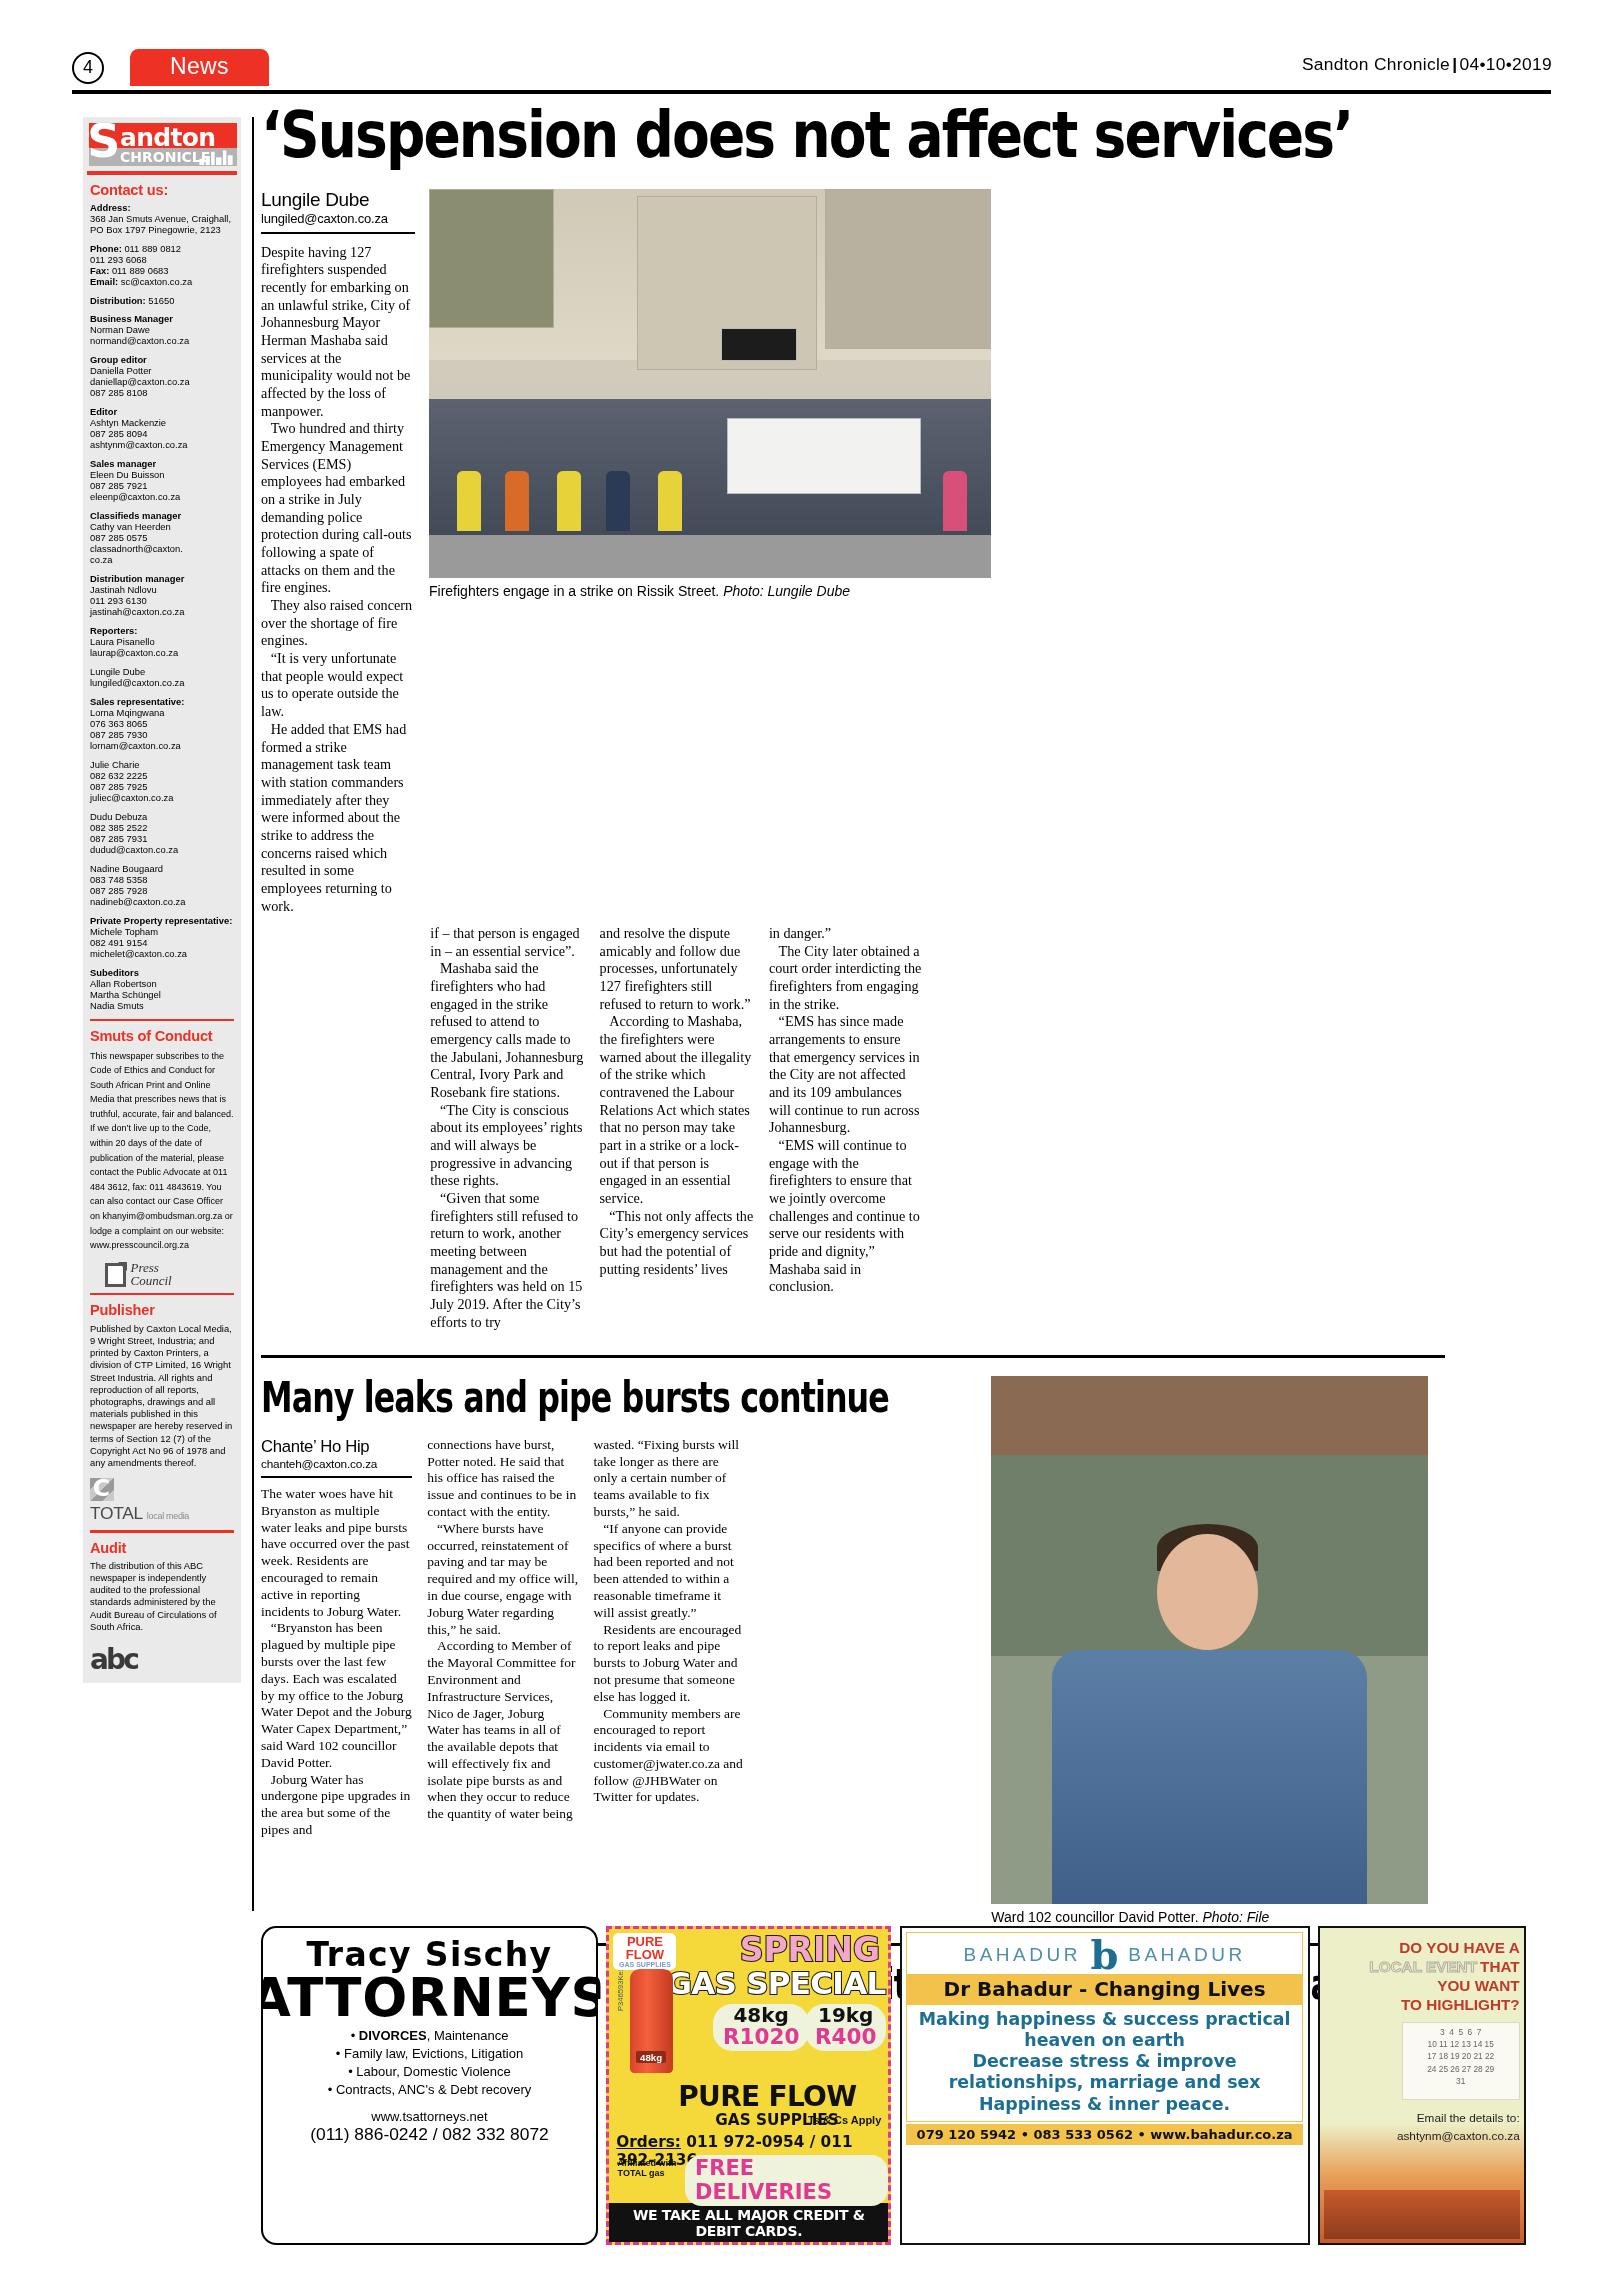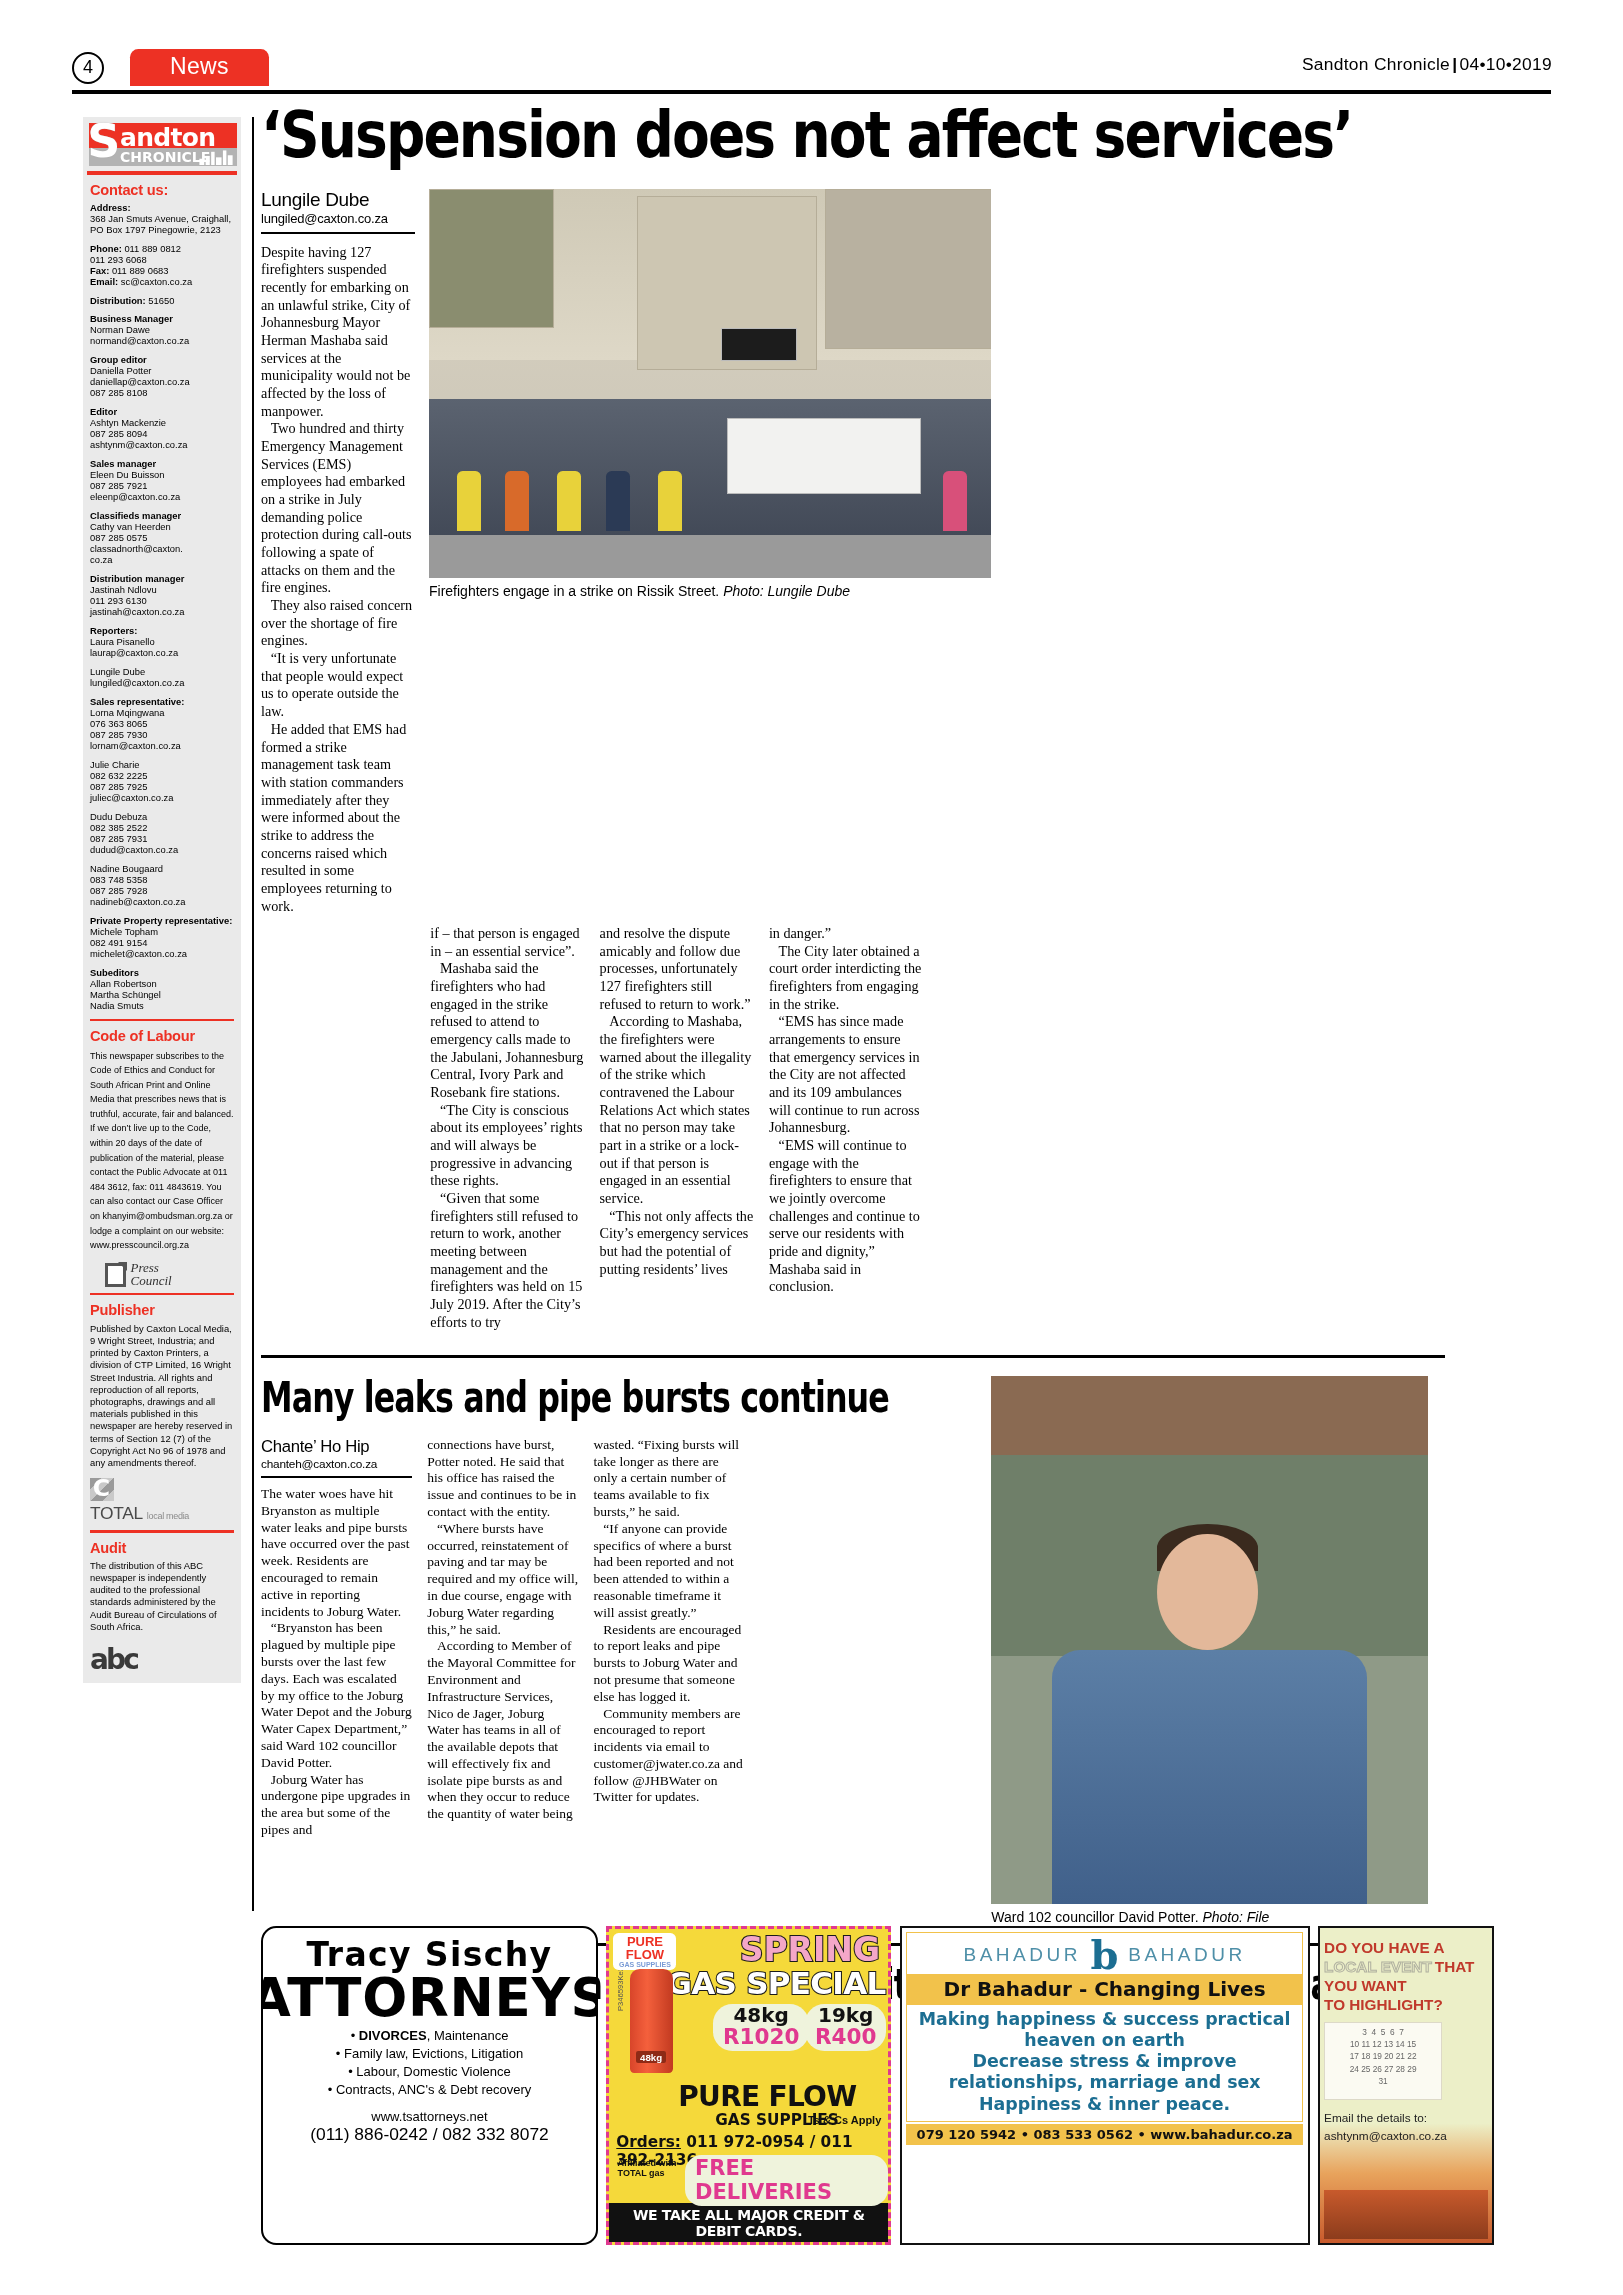--- a/index.html
+++ b/index.html
@@ -277,23 +277,23 @@
     border: 1.4px solid #F2C24B; border-top: none; text-align: center;
     font-family: "DejaVu Sans", sans-serif; font-weight: bold; font-size: 17.4px;
     color: #1C6E92; line-height: 1.22; padding: 4.2px 2.8px 5.6px 2.8px;
   }
   .bh-foot {
     background: #F2C24B; text-align: center; font-family: "DejaVu Sans", sans-serif;
     font-weight: bold; font-size: 13px; color: #111; padding: 2.8px 0; margin-top: 2.8px;
   }
 
   .ad-event {
-    width: 176px; border: 2.1px solid #111;
+    width: 208px; border: 2.1px solid #111;
     background: linear-gradient(#ECEFC8 0%, #ECEFC8 62%, #E8A35C 78%, #C85A2C 100%);
-    display: flex; flex-direction: column; align-items: flex-start; padding: 9.7px 4.2px 4.2px 4.2px;
+    display: flex; flex-direction: column; align-items: flex-end; padding: 9.7px 4.2px 4.2px 4.2px;
     text-align: center;
   }
   .ev-l { font-family:"Liberation Sans",sans-serif; font-weight: bold; font-size: 15.3px; color:#C0392B; line-height:1.25; }
   .ev-out {
     font-family:"Liberation Sans",sans-serif; font-weight: bold; font-size: 15.3px;
     color: transparent; -webkit-text-stroke: 1px #B0B0A0;
   }
   .ev-cal {
     width: 118px; height: 78px; margin: 8.3px 0 9.7px 0; background: #fbfaf2;
     border: 1.4px solid #ddd9c8; font-size: 8.3px; color: #666; padding: 2.1px;
@@ -451,21 +451,21 @@
           </div>
           <div class="sb-block">
             <div class="sb-label">Subeditors</div>
             <div class="sb-text">Allan Robertson</div>
             <div class="sb-text">Martha Schüngel</div>
             <div class="sb-text">Nadia Smuts</div>
           </div>
         </div>
 
       <div class="sb-thin-red"></div>
-      <div class="sb-head">Code of Labour</div>
+      <div class="sb-head">Smuts of Conduct</div>
       <div class="sb-para">This newspaper subscribes to the Code of Ethics and Conduct for South African Print and Online Media that prescribes news that is truthful, accurate, fair and balanced. If we don’t live up to the Code, within 20 days of the date of publication of the material, please contact the Public Advocate at 011 484 3612, fax: 011 4843619. You can also contact our Case Officer on khanyim@ombudsman.org.za or lodge a complaint on our website: www.presscouncil.org.za</div>
 
       <div class="presscouncil">
         <div class="pc-mark"></div>
         <div class="pc-words">Press<br>Council</div>
       </div>
 
       <div class="sb-thin-red"></div>
       <div class="sb-head">Publisher</div>
       <div class="sb-text" style="line-height:1.3">Published by Caxton Local Media, 9 Wright Street, Industria; and printed by Caxton Printers, a division of CTP Limited, 16 Wright Street Industria. All rights and reproduction of all reports, photographs, drawings and all materials published in this newspaper are hereby reserved in terms of Section 12 (7) of the Copyright Act No 96 of 1978 and any amendments thereof.</div>

